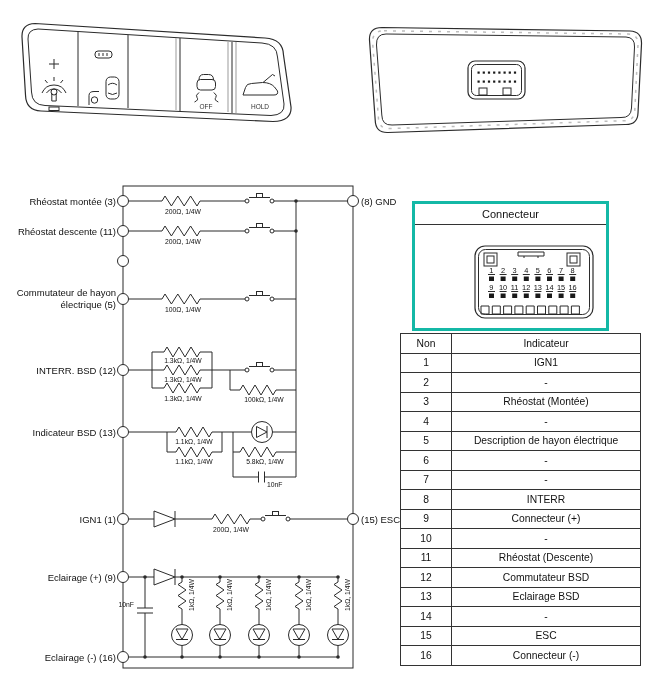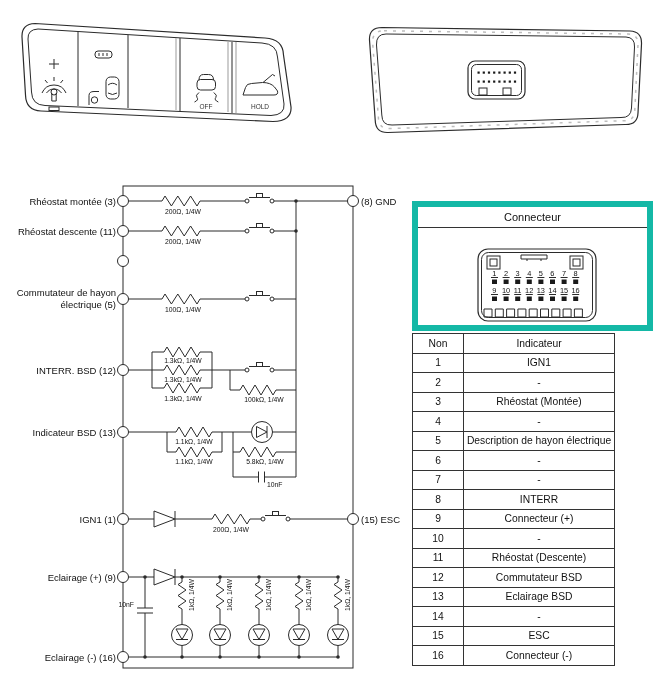--- a/index.html
+++ b/index.html
@@ -10,24 +10,24 @@
   .w{stroke:#2b2b2b;stroke-width:1;fill:none;}
   .w2{stroke:#2b2b2b;stroke-width:1.2;fill:none;}
   .gray{stroke:#bdbdbd;stroke-width:1.5;fill:none;}
   .dot{fill:#2b2b2b;stroke:none;}
   .term{fill:#fff;stroke:#2b2b2b;stroke-width:1;}
   .pinlab{font:9.5px "Liberation Sans",sans-serif;fill:#111;}
   .vlab{font:6.8px "Liberation Sans",sans-serif;fill:#111;}
   .iconlab{font:6.5px "Liberation Sans",sans-serif;fill:#333;}
   .pnum{font:7.4px "Liberation Sans",sans-serif;fill:#111;}
   .psq{fill:#1a1a1a;stroke:none;}
-  #connector-box{left:412px;top:201px;width:241px;height:130px;border:6px solid #14b8a6;box-sizing:border-box;background:#fff;}
+  #connector-box{left:412px;top:201px;width:197px;height:130px;border:3px solid #14b8a6;box-sizing:border-box;background:#fff;}
   #connector-title{height:20px;line-height:20px;text-align:center;border-bottom:1px solid #333;
         font-size:11px;}
-  #pin-table{left:412px;top:333px;width:203px;border-collapse:collapse;background:#fff;}
+  #pin-table{left:400px;top:333px;width:241px;border-collapse:collapse;background:#fff;}
   #pin-table td{border:1px solid #333;height:18.5px;padding:0 2px;text-align:center;
         font-size:10.3px;white-space:nowrap;overflow:hidden;}
   #pin-table td.no{width:46px;}
 </style>
 </head>
 <body>
 
 <div class="page">
 
   <svg class="abs" style="left:5px;top:15px" width="300" height="130" viewBox="0 0 300 130">

